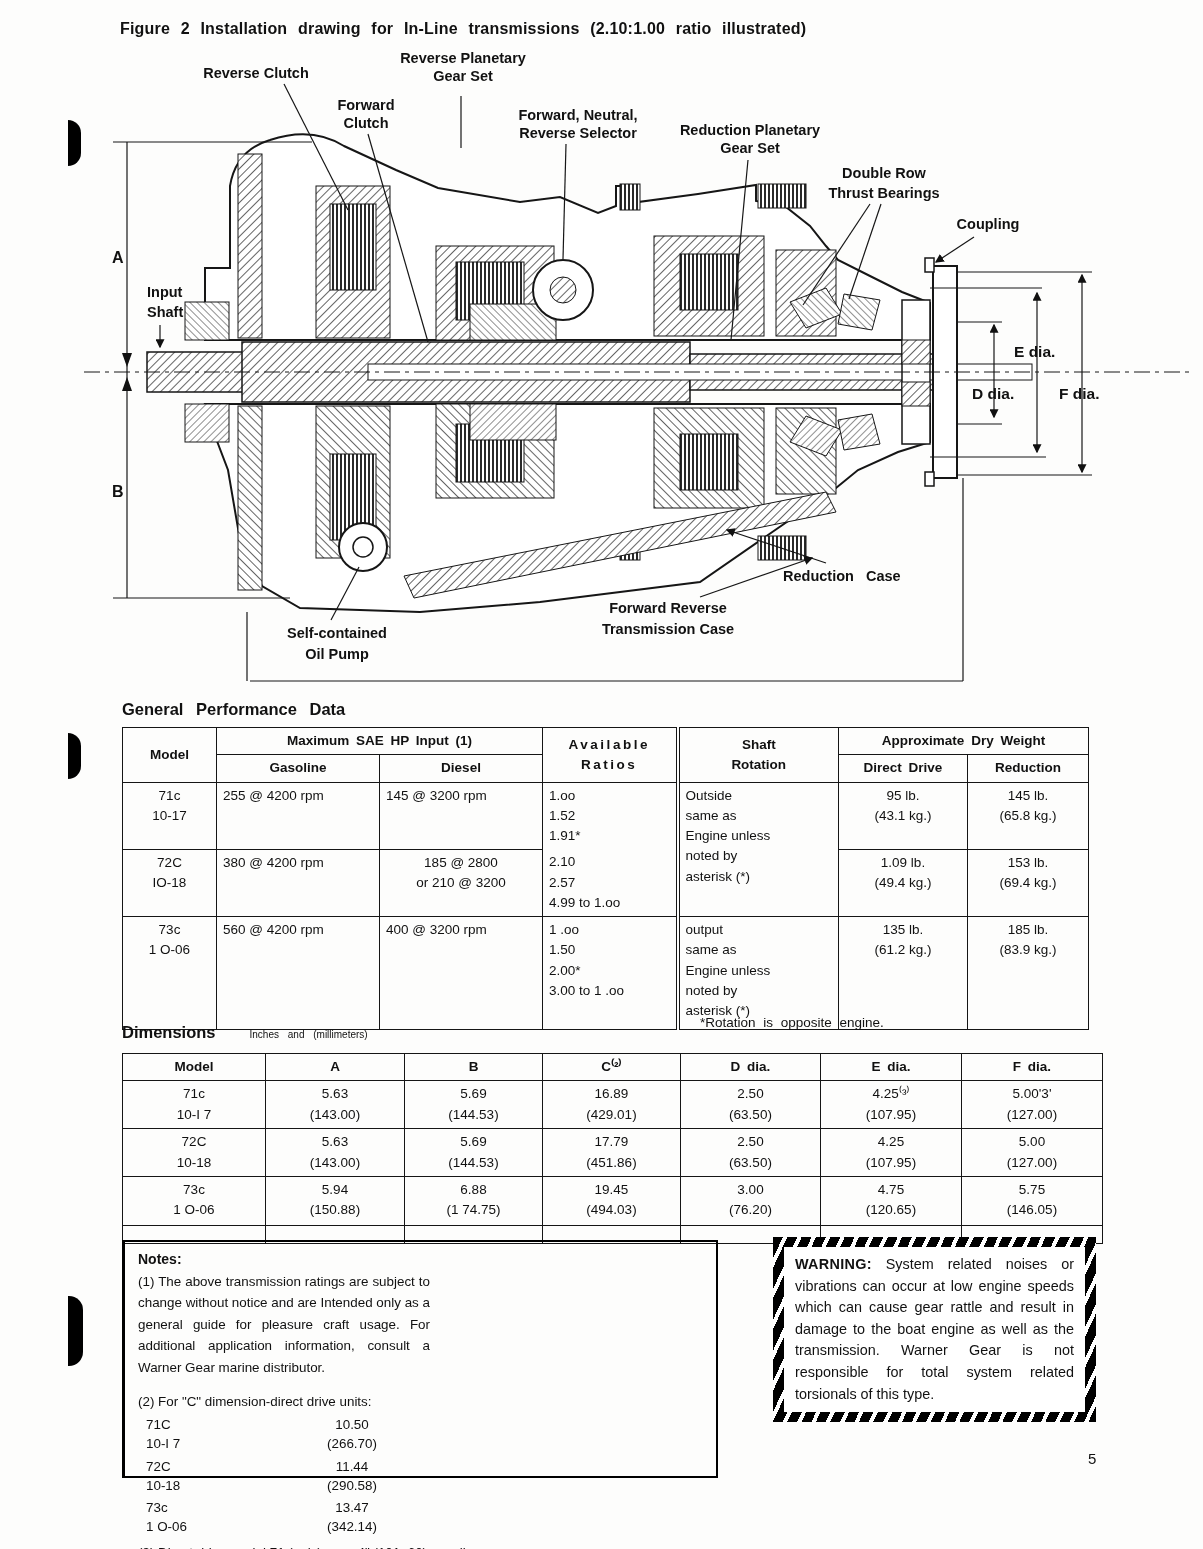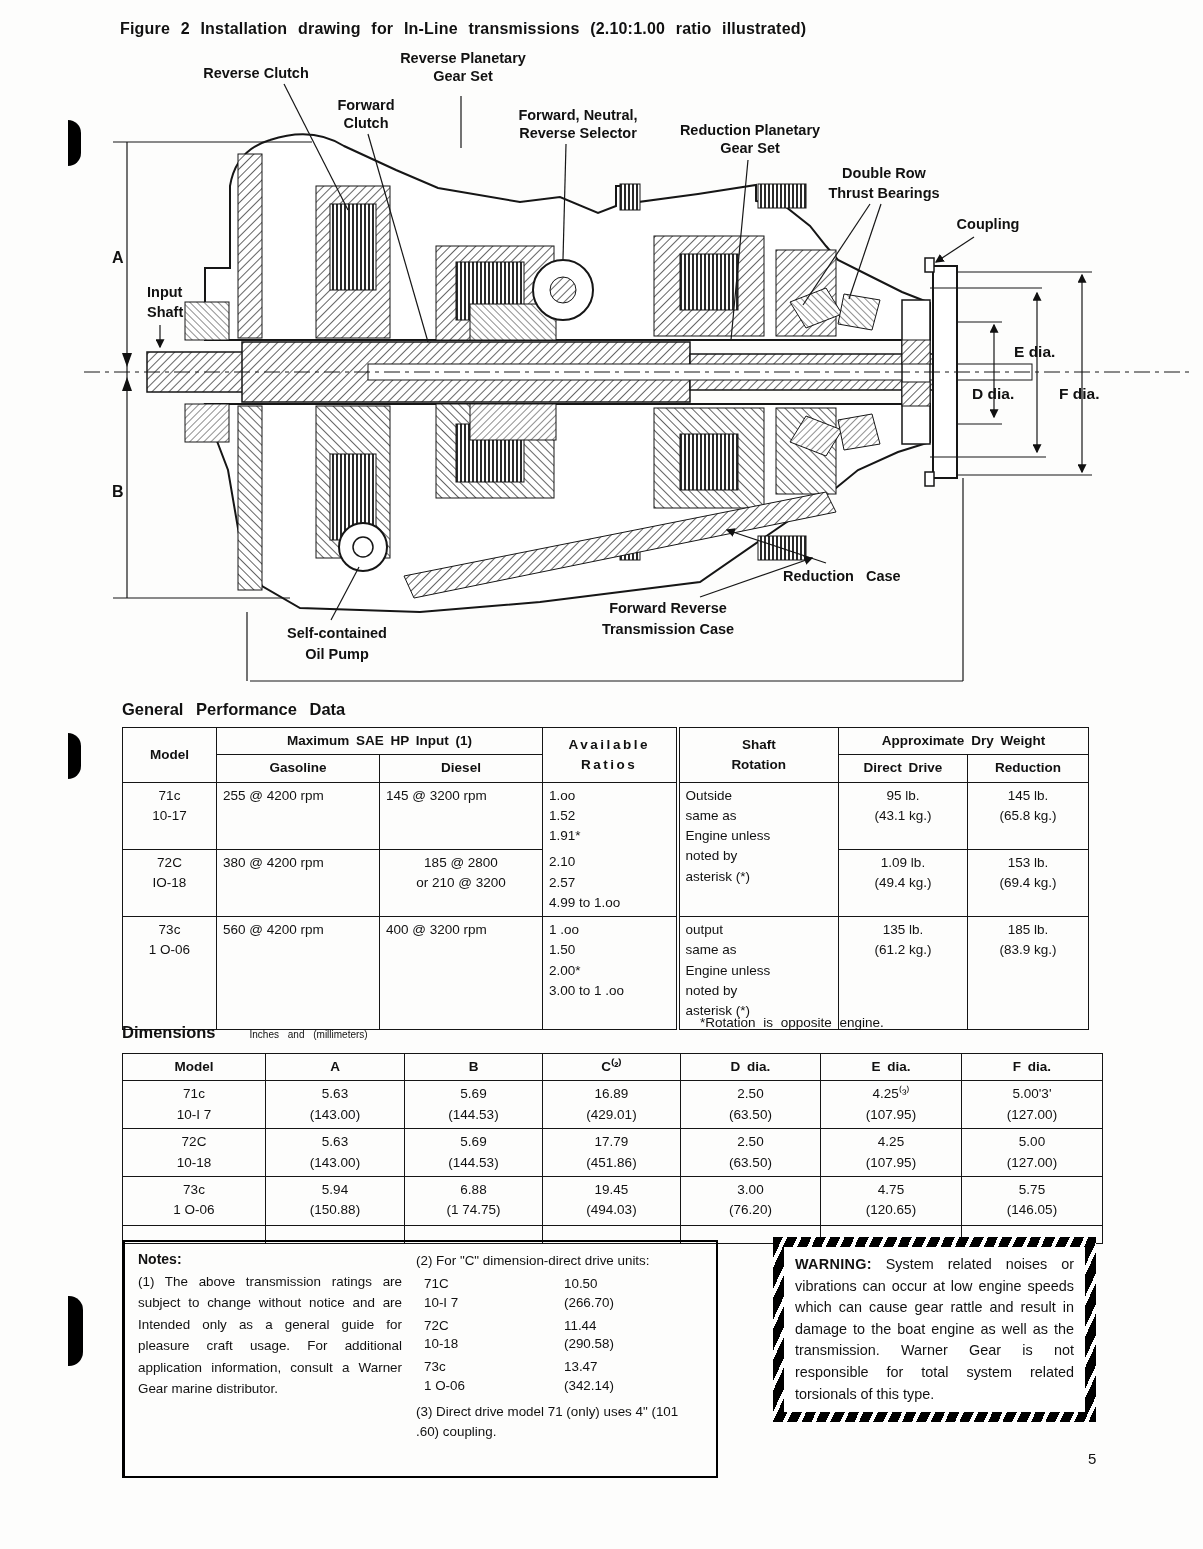--- a/index.html
+++ b/index.html
@@ -17,29 +17,29 @@
   .cc{text-align:center;}
   .dl{border-left:4px double #151515;}
   .nbb{border-bottom:none;}
   .nbt{border-top:none;}
   .sec-head{font-size:16.5px;font-weight:bold;word-spacing:8px;}
   .sub-head{font-size:10px;font-weight:normal;margin-left:34px;word-spacing:6px;}
   .footnote{font-size:13.5px;text-align:left;word-spacing:4px;}
   
   .notes-box{left:122px;top:1240px;width:596px;height:238px;border:2px solid #000;
              border-left-width:3px;box-sizing:border-box;display:flex;gap:14px;
-             padding:9px 20px 6px 13px;font-size:13.4px;}
+             padding:9px 8px 6px 13px;font-size:13.4px;flex-direction:column;}
   .notes-left{width:292px;}
   .notes-left h4{margin:0 0 4px 0;font-size:14px;}
   .notes-left p{margin:0;text-align:justify;line-height:1.6;}
   .notes-right{flex:1;}
   .notes-right p{margin:0;line-height:1.5;}
   .n2row{display:flex;margin:4px 0 2px 0;}
   .n2model{width:104px;padding-left:8px;white-space:pre-line;line-height:1.4;}
-  .n2val{width:132px;margin-left:36px;text-align:left;white-space:pre-line;line-height:1.4;}
+  .n2val{width:132px;margin-left:36px;text-align:center;white-space:pre-line;line-height:1.4;}
   .note3{margin-top:6px !important;}
   
   .warn-outer{left:773px;top:1237px;width:323px;height:185px;box-sizing:border-box;
               background:repeating-linear-gradient(115deg,#000 0 9px,#fff 9px 13px);
               padding:10px 11px;}
   .warn-inner{background:#fff;width:100%;height:100%;box-sizing:border-box;
               padding:7px 11px;font-size:14.4px;line-height:1.5;text-align:justify;}
   .warn-inner b{letter-spacing:.3px;}
   .pageno{left:1088px;top:1450px;font-size:15px;}
   svg text{font-family:"Liberation Sans",sans-serif;font-weight:bold;fill:#111;}

